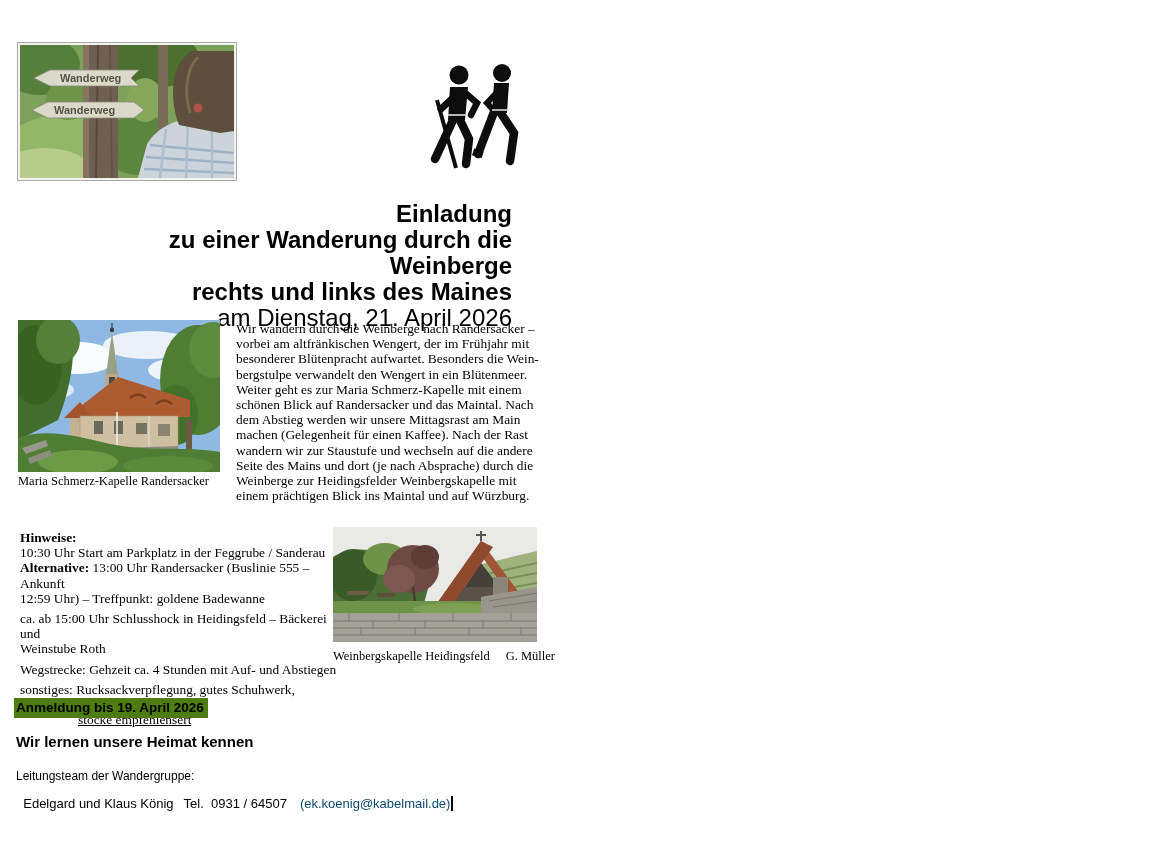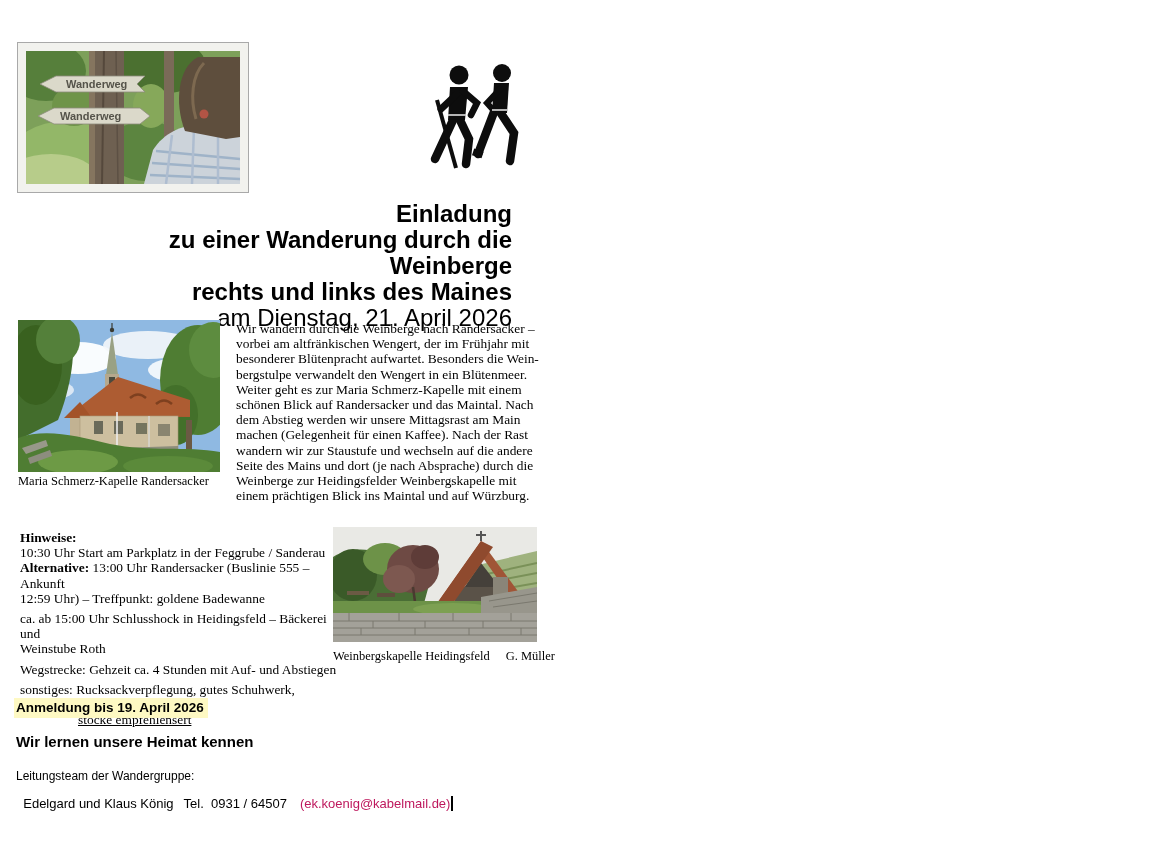--- a/index.html
+++ b/index.html
@@ -1,44 +1,44 @@
 <!DOCTYPE html>
 <html><head>
 <meta charset="utf-8">
 <style>
   html,body{margin:0;padding:0;background:#ffffff;}
   body{width:1152px;height:862px;position:relative;overflow:hidden;
        font-family:"Liberation Sans",sans-serif;color:#000;}
   .abs{position:absolute;}
 
   
-  .photo-frame{border:1px solid #a9a9a9;background:#f2f2ee;padding:8px;}
+  .photo-frame{border:1px solid #a9a9a9;background:#f2f2ee;padding:2px;}
   .photo-frame svg{display:block;}
 
   
   .title-block{left:40px;top:201px;width:472px;text-align:right;
                font-size:24px;line-height:26px;}
   .title-bold{font-weight:bold;}
 
   
   .serif{font-family:"Liberation Serif",serif;font-size:13.4px;line-height:15.2px;}
   .pre{white-space:pre-line;}
 
   .caption{font-family:"Liberation Serif",serif;font-size:12.5px;}
 
   .hin-gap{margin-top:5px;}
   .hin-indent{margin-left:58px;text-decoration:underline;}
 
-  .highlight{display:inline-block;background:#fef9c3;font-weight:bold;
+  .highlight{display:inline-block;background:#4d7c0f;font-weight:bold;
              font-size:13.5px;padding:2px 4px 3px 2px;}
 
   .motto{font-size:15px;font-weight:bold;line-height:17.5px;}
   .team-label{font-size:12px;}
   .contact{font-size:13px;white-space:pre;}
-  .contact .email{color:#be185d;}
+  .contact .email{color:#0c4a6e;}
   .caret{display:inline-block;width:1.5px;height:15px;background:#000;
          vertical-align:text-bottom;margin-left:1px;}
 </style>
 </head>
 <body>
 
 <div class="abs photo-frame" style="left:17px;top:42px;">
   <svg width="214" height="133" viewBox="0 0 214 133">
     <rect width="214" height="133" fill="#7da05a"></rect>
     <ellipse cx="20" cy="20" rx="40" ry="30" fill="#567f3b"></ellipse>

